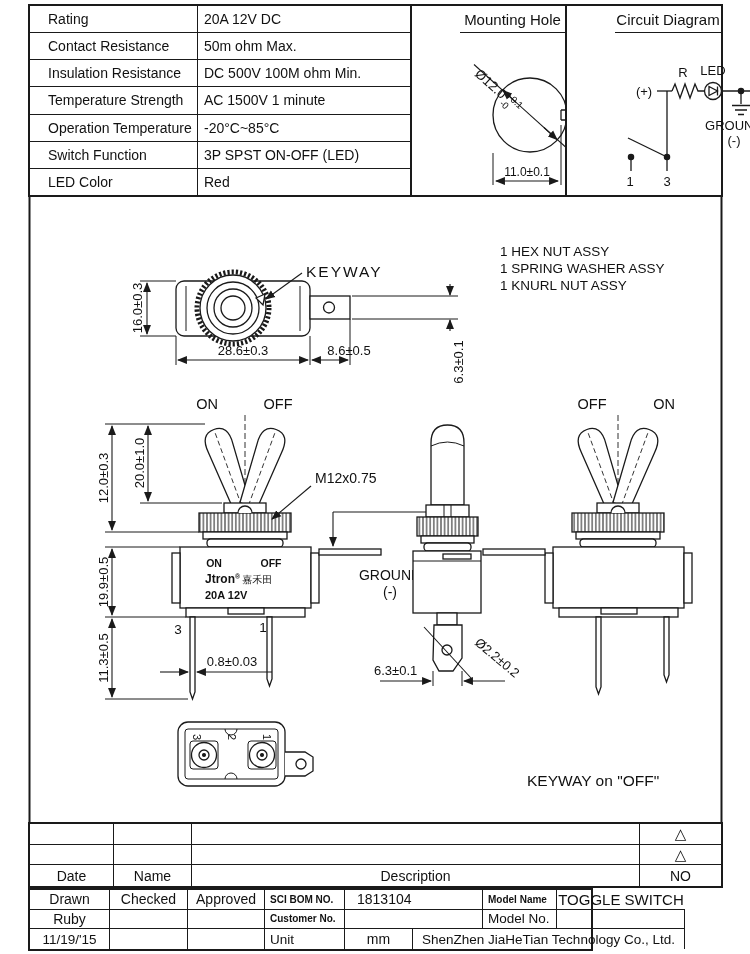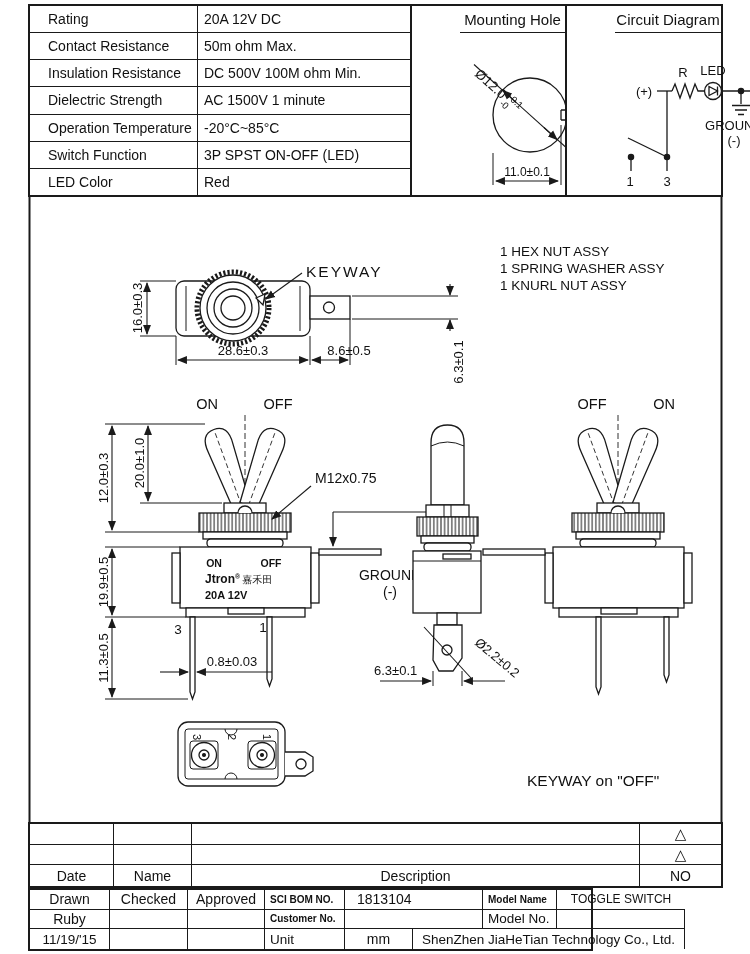--- a/index.html
+++ b/index.html
@@ -32,21 +32,21 @@
           grid-template-columns:80px 78px 77px 80px 68px 70px 74px 128px 1fr;
           grid-template-rows:1fr 1fr 1fr;}
   .tb-cell{border-right:1.5px solid #1a1a1a;border-bottom:1.5px solid #1a1a1a;
            display:flex;align-items:center;justify-content:center;
            font-size:14px;overflow:hidden;white-space:nowrap;}
   .tb-cell.last-col{border-right:none;}
   .tb-cell.last-row{border-bottom:none;}
   .tb-cell.left{justify-content:flex-start;padding-left:5px;}
   .tb-cell.small{font-size:10px;font-weight:bold;}
   .tb-cell.med{font-size:13.5px;}
-  .tb-cell.big{font-size:12px;}
+  .tb-cell.big{font-size:15px;}
   .tri{font-size:15px;line-height:1;}
   
   text{fill:#111;font-family:"Liberation Sans",sans-serif;}
 </style>
 </head>
 <body>
 
 <div class="page">
 
   <div class="spec-table">
@@ -56,21 +56,21 @@
     </div>
     <div class="spec-row">
       <div class="spec-label">Contact Resistance</div>
       <div class="spec-value">50m ohm Max.</div>
     </div>
     <div class="spec-row">
       <div class="spec-label">Insulation Resistance</div>
       <div class="spec-value">DC 500V 100M ohm Min.</div>
     </div>
     <div class="spec-row">
-      <div class="spec-label">Dielectric Strength</div>
+      <div class="spec-label">Temperature Strength</div>
       <div class="spec-value">AC 1500V 1 minute</div>
     </div>
     <div class="spec-row">
       <div class="spec-label">Operation Temperature</div>
       <div class="spec-value">-20°C~85°C</div>
     </div>
     <div class="spec-row">
       <div class="spec-label">Switch Function</div>
       <div class="spec-value">3P SPST ON-OFF (LED)</div>
     </div>

